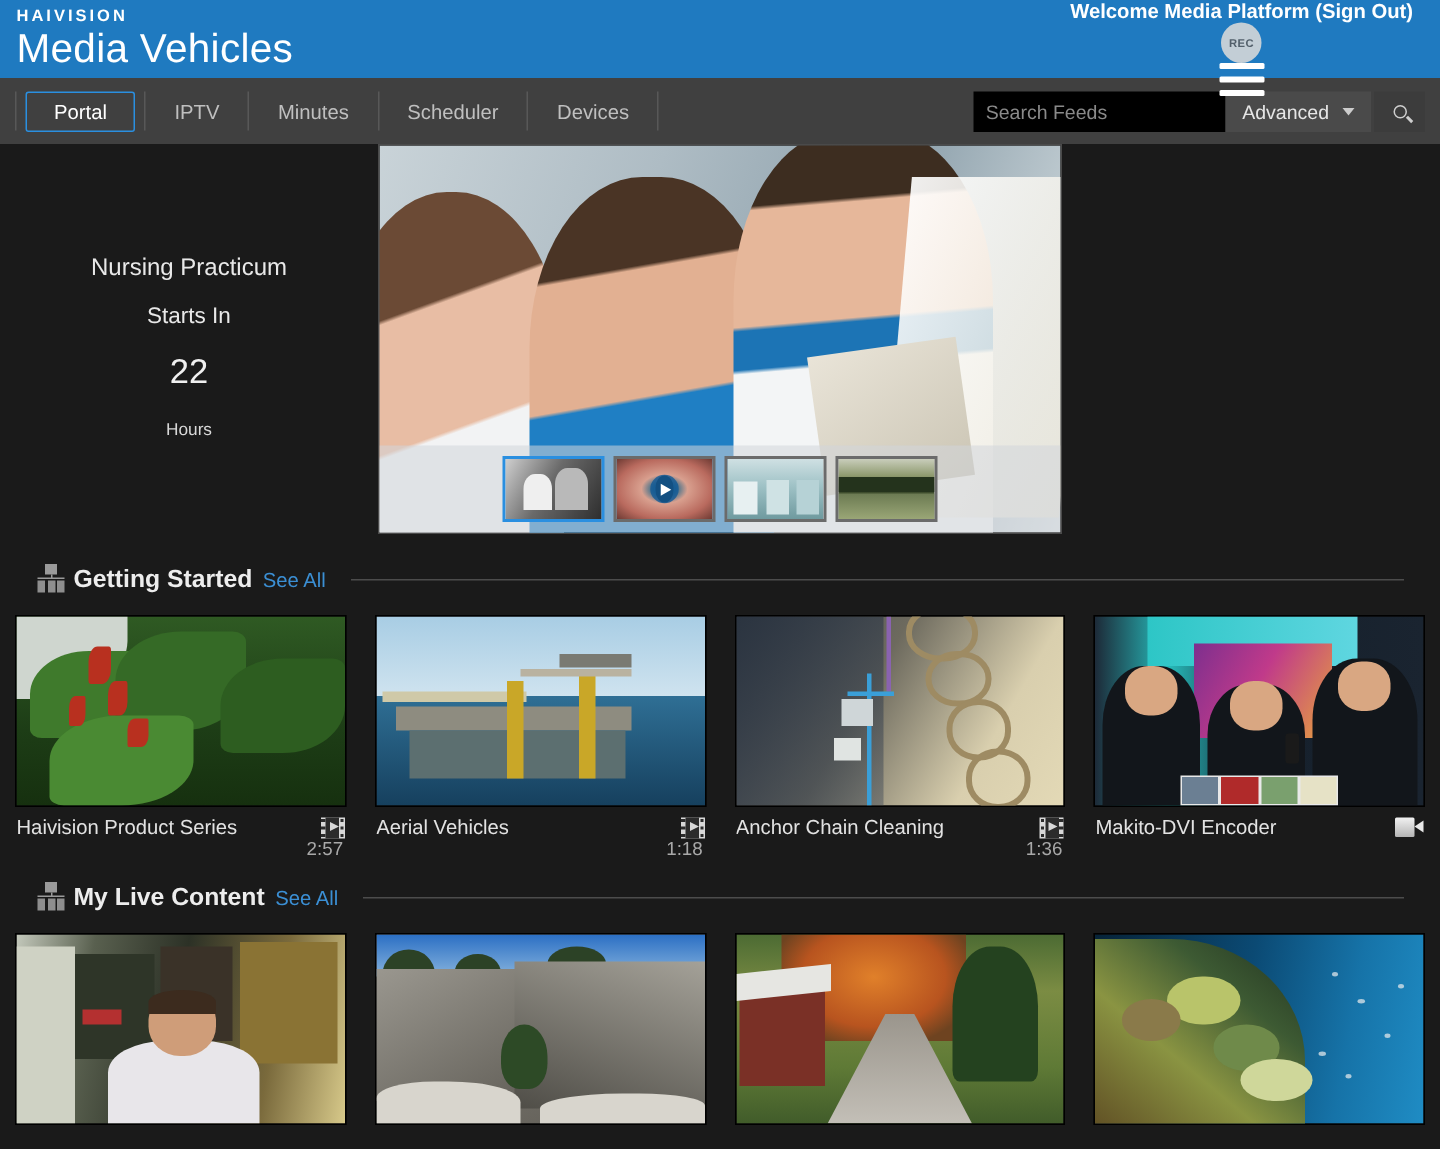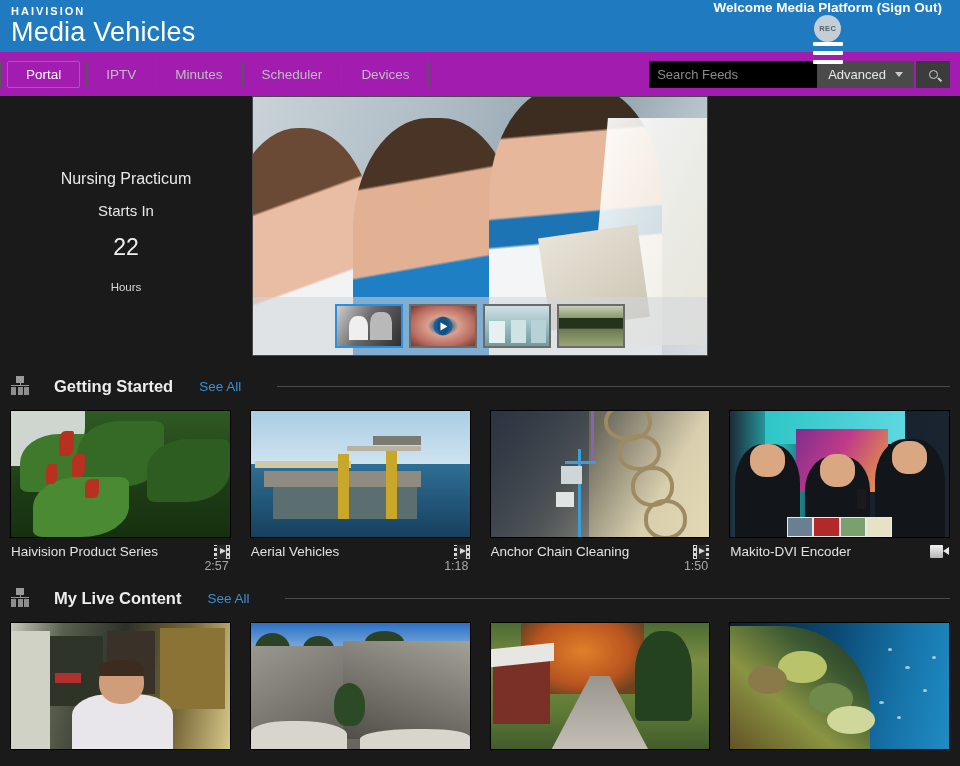--- a/index.html
+++ b/index.html
@@ -76,25 +76,25 @@
     background: #ffffff;
     border-radius: 1px;
     margin-bottom: 5px;
   }
   .hamburger i:last-child { margin-bottom: 0; }
   .tb-edge { width: 1px; height: 34px; background: rgba(255,255,255,0.38); margin-right: 6px;}
 
   
   .navbar {
     height: 44px;
-    background: #a21caf;
+    background: #404040;
     display: flex;
     align-items: center;
     justify-content: space-between;
-    padding: 0 10px 0 0;
+    padding: 0 10px 0 10px;
   }
   .navtabs { display: flex; align-items: center; height: 44px; }
   .nav-sep { width: 1px; height: 26px; background: #585858; }
   .nav-tab {
     color: #bfbfbf;
     font-size: 13.5px;
     padding: 6px 19px;
     cursor: pointer;
     white-space: nowrap;
   }
@@ -227,22 +227,22 @@
     border-left: 7px solid #fff;
     border-top: 4.5px solid transparent;
     border-bottom: 4.5px solid transparent;
     margin-left: 2px;
   }
 
   
   .sec-head {
     display: flex;
     align-items: center;
-    gap: 24px;
-    padding: 0 10px;
+    gap: 5px;
+    padding: 0 24px;
     margin-top: 8px;
     height: 30px;
   }
   .org-icon { width: 20px; height: 20px; position: relative; flex:none; }
   .org-icon .top {
     position:absolute; left:6px; top:0;
     width: 8px; height: 7px; background: #9a9a9a;
   }
   .org-icon .stem {
     position:absolute; left:9.5px; top:7px;
@@ -630,21 +630,21 @@
             <i class="mid"></i>
             <i class="tri"></i>
           <i class="perf" style="left:0.5px;top:1px"></i>
             <i class="perf" style="left:0.5px;top:6px"></i>
             <i class="perf" style="left:0.5px;top:11px"></i>
           <i class="perf" style="right:0.5px;top:1px"></i>
             <i class="perf" style="right:0.5px;top:6px"></i>
             <i class="perf" style="right:0.5px;top:11px"></i>
         </span>
       </div>
-      <div class="card-dur">1:50</div>
+      <div class="card-dur">1:36</div>
     </div>
 
     <div class="card">
       <div class="card-thumb">
         <div class="scene">
           <div class="ts-bg"></div>
           <div class="ts-banner"></div>
           <div class="ts-screen"></div>
           <div class="ts-person" style="left:2%;width:30%;height:74%;"></div>
           <div class="ts-face" style="left:9%;bottom:48%;width:16%;height:26%;"></div>

